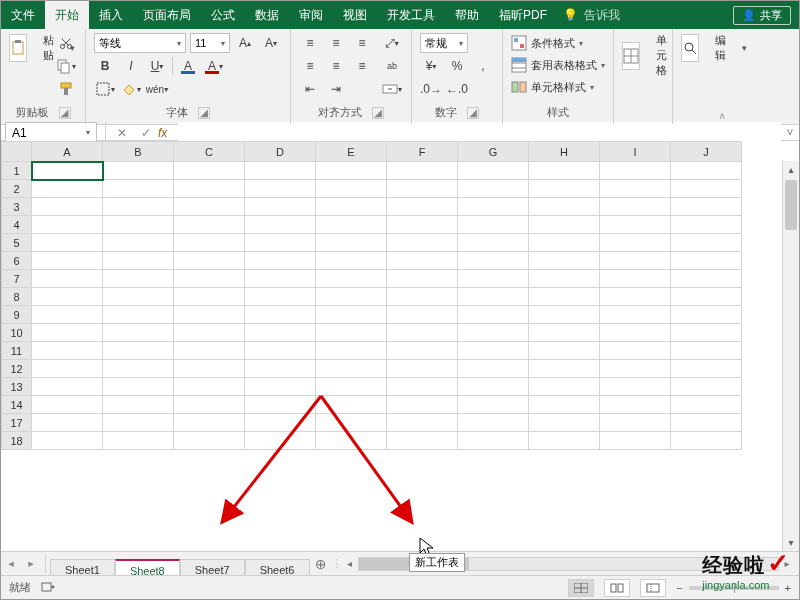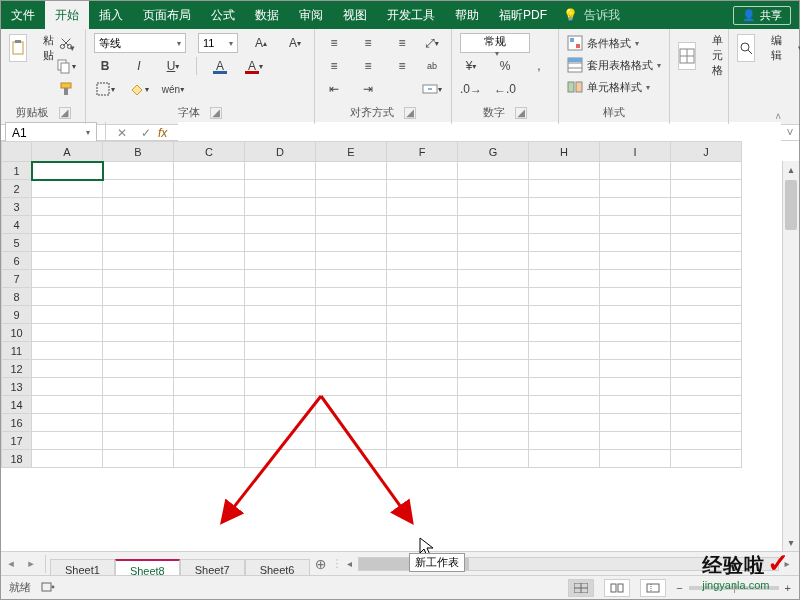--- a/index.html
+++ b/index.html
@@ -16,21 +16,21 @@
 
 
 .ribbon { height: 96px; background: #f1f1f1; border-bottom:1px solid #d0d0d0; display:flex; align-items:stretch; }
 .group { border-right:1px solid #d0d0d0; padding:4px 8px; display:flex; flex-direction:column; position:relative; }
 .group-label { font-size:11px; color:#555; text-align:center; margin-top:auto; padding-top:2px; display:flex; align-items:center; justify-content:center; gap:4px; }
 .group-body { flex:1; display:flex; align-items:flex-start; gap:4px; }
 .bigbtn { width:42px; display:flex; flex-direction:row; align-items:center; gap:16px; font-size:11px; color:#333; position:relative; }
 .bigbtn .ic { width:28px; height:28px; background:#fff; border:1px solid #ccc; display:flex; align-items:center; justify-content:center; }
 .bigbtn .drop { font-size:9px; color:#555; }
 .vstack { display:flex; flex-direction:column; gap:3px; align-items:flex-start; }
-.hrow { display:flex; align-items:center; gap:12px; }
+.hrow { display:flex; align-items:center; gap:4px; }
 .sel { border:1px solid #c0c0c0; background:#fff; height:20px; font-size:11px; padding:0 4px; display:flex; align-items:center; justify-content:space-between; }
 .sel.font { width:92px; }
 .sel.size { width:40px; }
 .sel .dd { font-size:8px; color:#666; margin-left:4px; }
 .rbtn { width:22px; height:20px; display:flex; align-items:center; justify-content:center; color:#444; font-size:12px; border:1px solid transparent; }
 .dlaunch { font-size:10px; color:#888; margin-left:6px; border:1px solid #c8c8c8; width:12px; height:12px; display:inline-flex; align-items:center; justify-content:center; }
 .colorbar { display:inline-block; width:14px; height:3px; margin-top:-2px; }
 .styrow { display:flex; align-items:center; gap:4px; font-size:11px; color:#333; }
 .styrow .ic { width:16px; height:16px; display:flex; align-items:center; justify-content:center; }
 .collapse-caret { position:absolute; right:6px; bottom:2px; font-size:10px; color:#888; }
@@ -259,21 +259,21 @@
       </div>
       <div class="group-label">
           <span>对齐方式</span>
           <span class="dlaunch">◢</span>
         </div>
     </div>
 
     <div class="group">
       <div class="group-body">
         <div class="vstack">
-          <div class="sel" style="width:70px;flex-direction:column;">
+          <div class="sel" style="width:48px;">
               <span>常规</span>
               <span class="dd">▾</span>
             </div>
           <div class="hrow">
             <div class="rbtn">¥<span style="font-size:8px;">▾</span></div>
             <div class="rbtn">%</div>
             <div class="rbtn">,</div>
           </div>
           <div class="hrow">
             <div class="rbtn">.0→</div>
@@ -572,33 +572,20 @@
               <td></td>
               <td></td>
               <td></td>
               <td></td>
               <td></td>
               <td></td>
               <td></td>
               <td></td>
             </tr>
         <tr>
-              <th class="rowh">16</th>
-              <td></td>
-              <td></td>
-              <td></td>
-              <td></td>
-              <td></td>
-              <td></td>
-              <td></td>
-              <td></td>
-              <td></td>
-              <td></td>
-            </tr>
-        <tr>
               <th class="rowh">17</th>
               <td></td>
               <td></td>
               <td></td>
               <td></td>
               <td></td>
               <td></td>
               <td></td>
               <td></td>
               <td></td>

